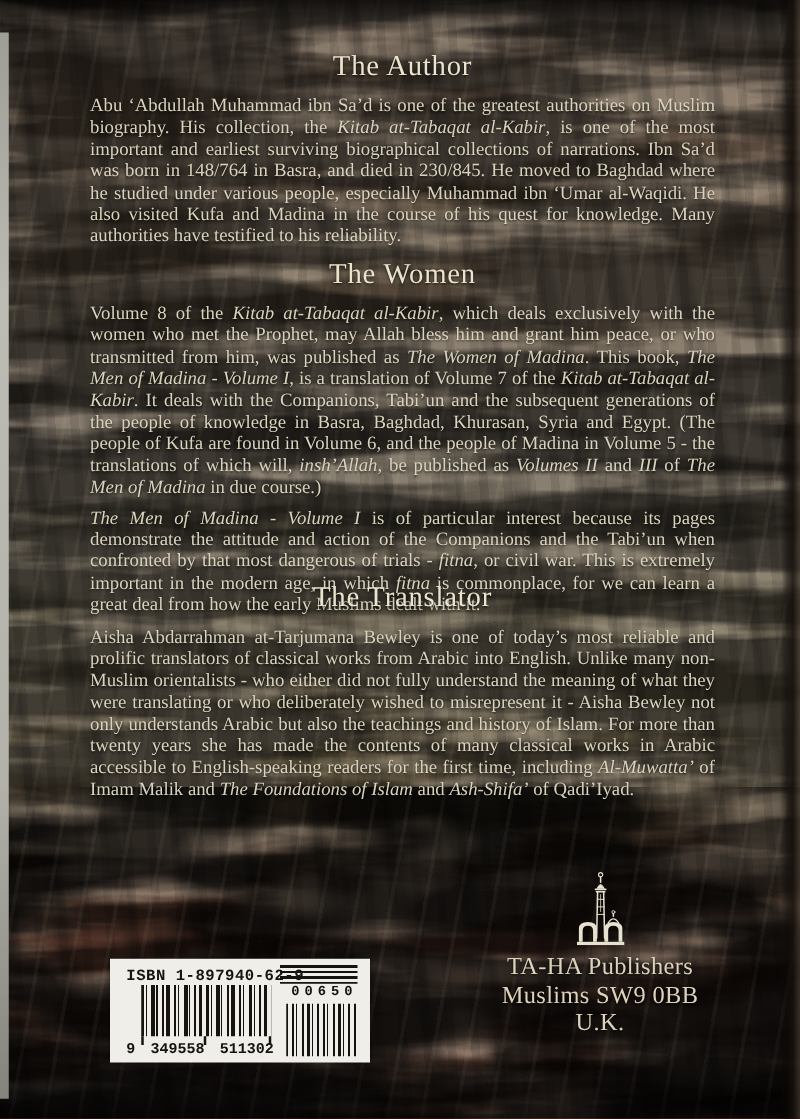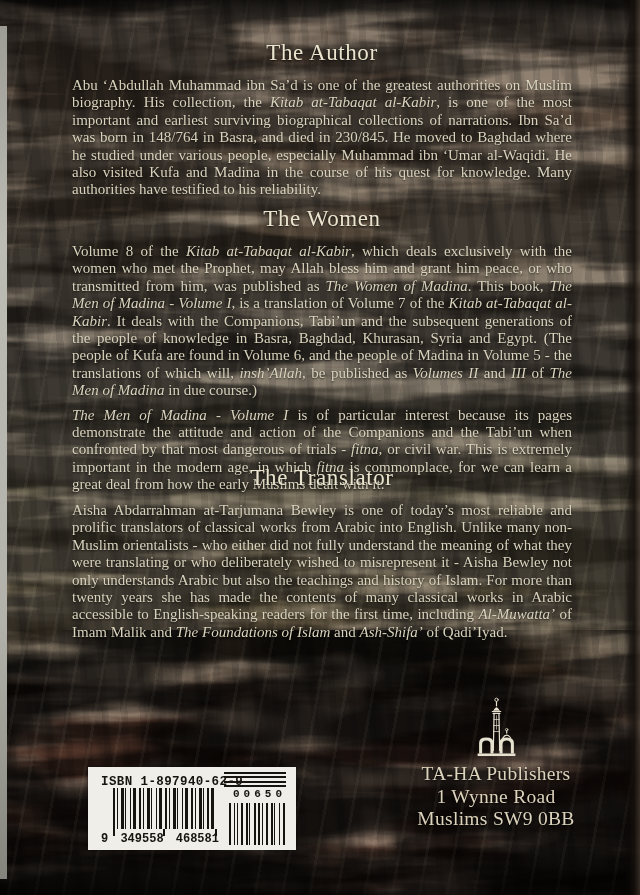--- a/index.html
+++ b/index.html
@@ -83,21 +83,21 @@
   }
   .sup-bars {
     margin-top:2px; height:42px;
     background:repeating-linear-gradient(90deg,
       #17140f 0 1.8px, rgba(0,0,0,0) 1.8px 4.6px,
       #17140f 4.6px 6.4px, rgba(0,0,0,0) 6.4px 8px,
       #17140f 8px 9px, rgba(0,0,0,0) 9px 12.4px);
   }
   
   .publisher {
-    position:absolute; left:382px; top:696px; width:228px; z-index:5;
+    position:absolute; left:366px; top:696px; width:228px; z-index:5;
     text-align:center; color:#dcd3bc; text-shadow:0 1px 2px rgba(0,0,0,0.7);
   }
   .publisher .logo { display:block; margin:0 auto 5px auto; }
   .pub-line { font-size:19.5px; line-height:22.5px; letter-spacing:0.3px; }
 </style>
 </head>
 <body>
 
 <div class="cover">
 
@@ -159,21 +159,21 @@
       <span class="isbn-lines"></span>
     </div>
     <div class="ean">
       <div class="ean-bars"></div>
       <span class="guard g-left"></span>
       <span class="guard g-mid"></span>
       <span class="guard g-right"></span>
       <div class="ean-digits">
         <span>9</span>
         <span>349558</span>
-        <span>468581</span>
+        <span>511302</span>
       </div>
     </div>
     <div class="sup">
       <div class="sup-digits">00650</div>
       <div class="sup-bars"></div>
     </div>
   </div>
 
   <div class="publisher">
     <svg class="logo" width="47" height="62" viewBox="0 0 60 82" aria-hidden="true">
@@ -201,17 +201,17 @@
 
       <g fill="#e7e1d0" fill-rule="evenodd">
         <path d="M7,76 L7,62 Q7,55 16.5,55 Q26,55 26,62 L26,76 Z
                  M11,76 L11,64 Q11,59 16.5,59 Q22,59 22,64 L22,76 Z"></path>
         <path d="M34,76 L34,62 Q34,55 43.5,55 Q53,55 53,62 L53,76 Z
                  M38,76 L38,64 Q38,59 43.5,59 Q49,59 49,64 L49,76 Z"></path>
         <rect x="5" y="76" width="50" height="3.4"></rect>
       </g>
     </svg>
     <div class="pub-line">TA-HA Publishers</div>
-    <div class="pub-line">1 Wynne Road</div>
     <div class="pub-line">Muslims SW9 0BB</div>
+    <div class="pub-line">U.K.</div>
   </div>
 
 </div>
 
 </body></html>

